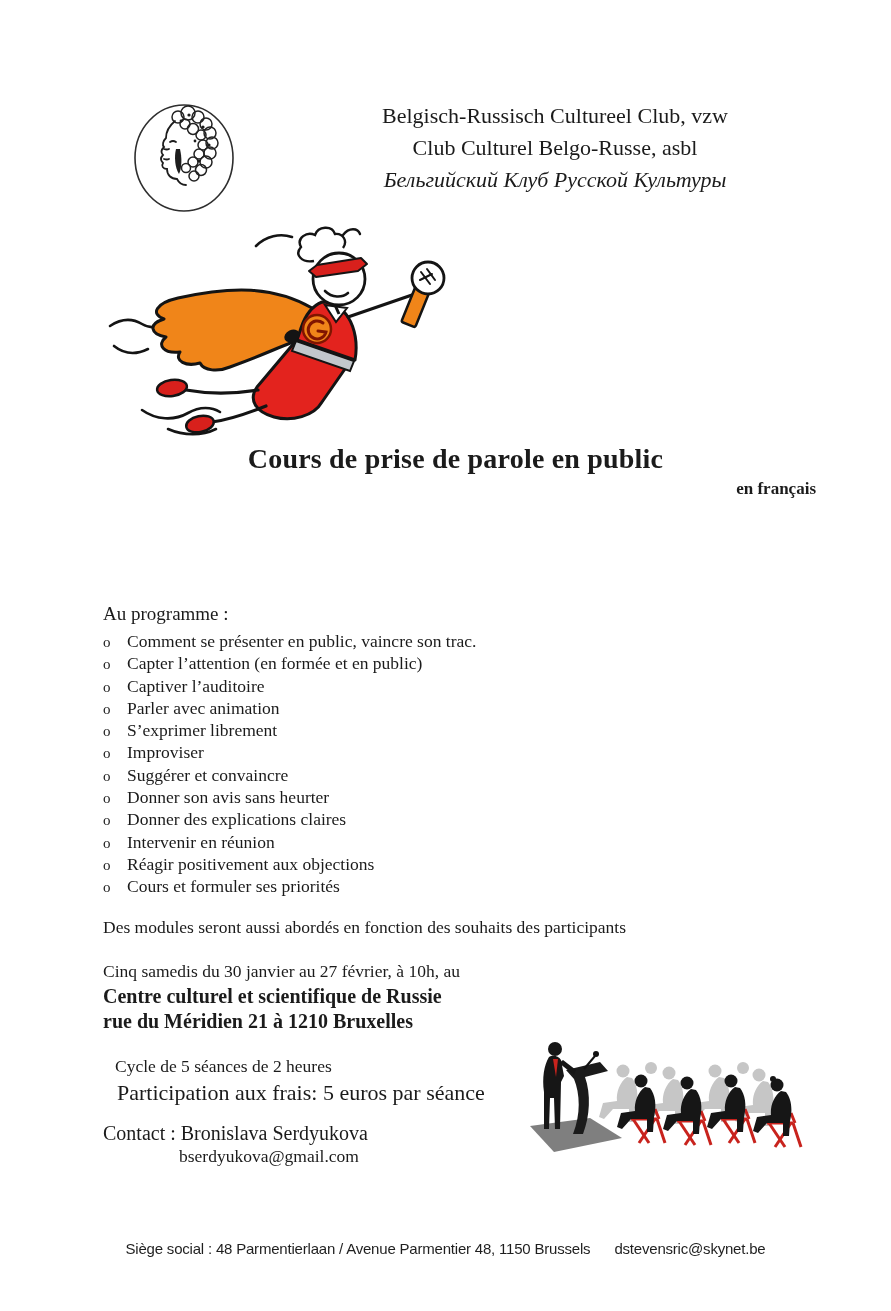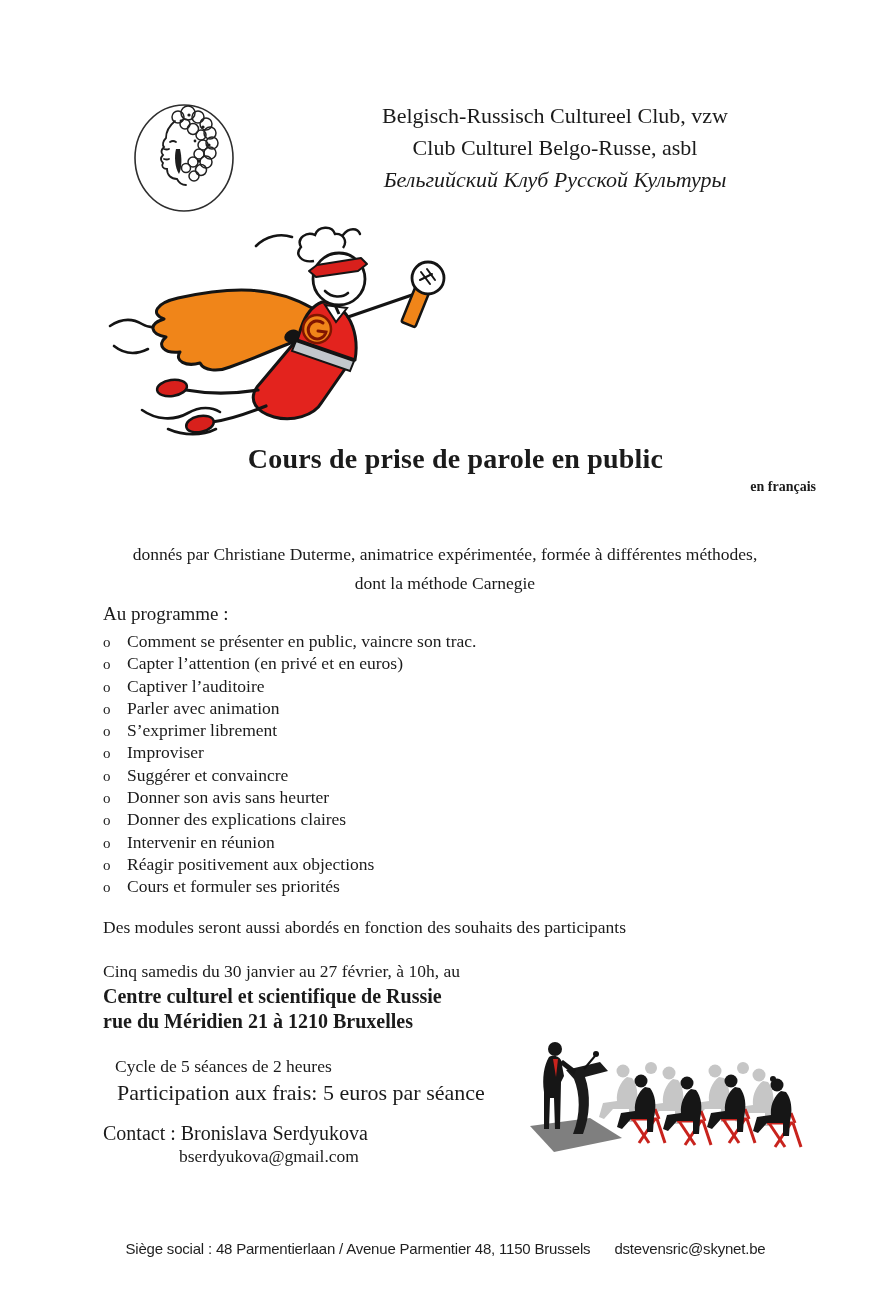--- a/index.html
+++ b/index.html
@@ -21,21 +21,21 @@
     font-size:22px;line-height:32px;}
   .org-lines .ru{font-style:italic;}
 
   
   .hero{left:106px;top:224px;width:364px;height:216px;}
 
   
   .course-title{left:10px;top:443px;width:891px;text-align:center;
     font-size:28px;font-weight:bold;letter-spacing:.2px;}
   .lang-note{left:0;top:479px;width:816px;text-align:right;
-    font-size:14px;font-weight:bold;}
+    font-size:17px;font-weight:bold;}
 
   
   .intro{left:45px;top:540px;width:800px;text-align:center;
     font-size:17.5px;line-height:29px;}
 
   
   .prog-heading{left:103px;top:603px;font-size:19px;}
   .prog-list{left:103px;top:631px;width:560px;margin:0;padding:0;list-style:none;
     font-size:17.5px;}
   .prog-list li{display:flex;align-items:baseline;height:22.3px;}
@@ -159,34 +159,30 @@
       <circle cx="233" cy="55" r="26" fill="#ffffff" stroke="#141414" stroke-width="2.8"></circle>
 
       <path d="M203,47 L211,41 L255,34 L261,40 L252,47 L210,53 Z" fill="#D8201C" stroke="#141414" stroke-width="2" stroke-linejoin="round"></path>
       <path d="M219,67 C226,74 236,74 242,69" fill="none" stroke="#141414" stroke-width="2.6" stroke-linecap="round"></path>
     </svg>
   </div>
 
   <div class="abs course-title">Cours de prise de parole en public</div>
   <div class="abs lang-note">en français</div>
 
-  <div class="abs intro">
-    <div>donnés par Christiane Duterme, animatrice expérimentée, formée à différentes méthodes,</div>
-    <div>dont la méthode Carnegie</div>
-  </div>
 
   <div class="abs prog-heading">Au programme :</div>
   <ul class="abs prog-list">
     <li>
         <span class="marker">o</span>
         <span>Comment se présenter en public, vaincre son trac.</span>
       </li>
     <li>
         <span class="marker">o</span>
-        <span>Capter l’attention (en privé et en euros)</span>
+        <span>Capter l’attention (en formée et en public)</span>
       </li>
     <li>
         <span class="marker">o</span>
         <span>Captiver l’auditoire</span>
       </li>
     <li>
         <span class="marker">o</span>
         <span>Parler avec animation</span>
       </li>
     <li>

